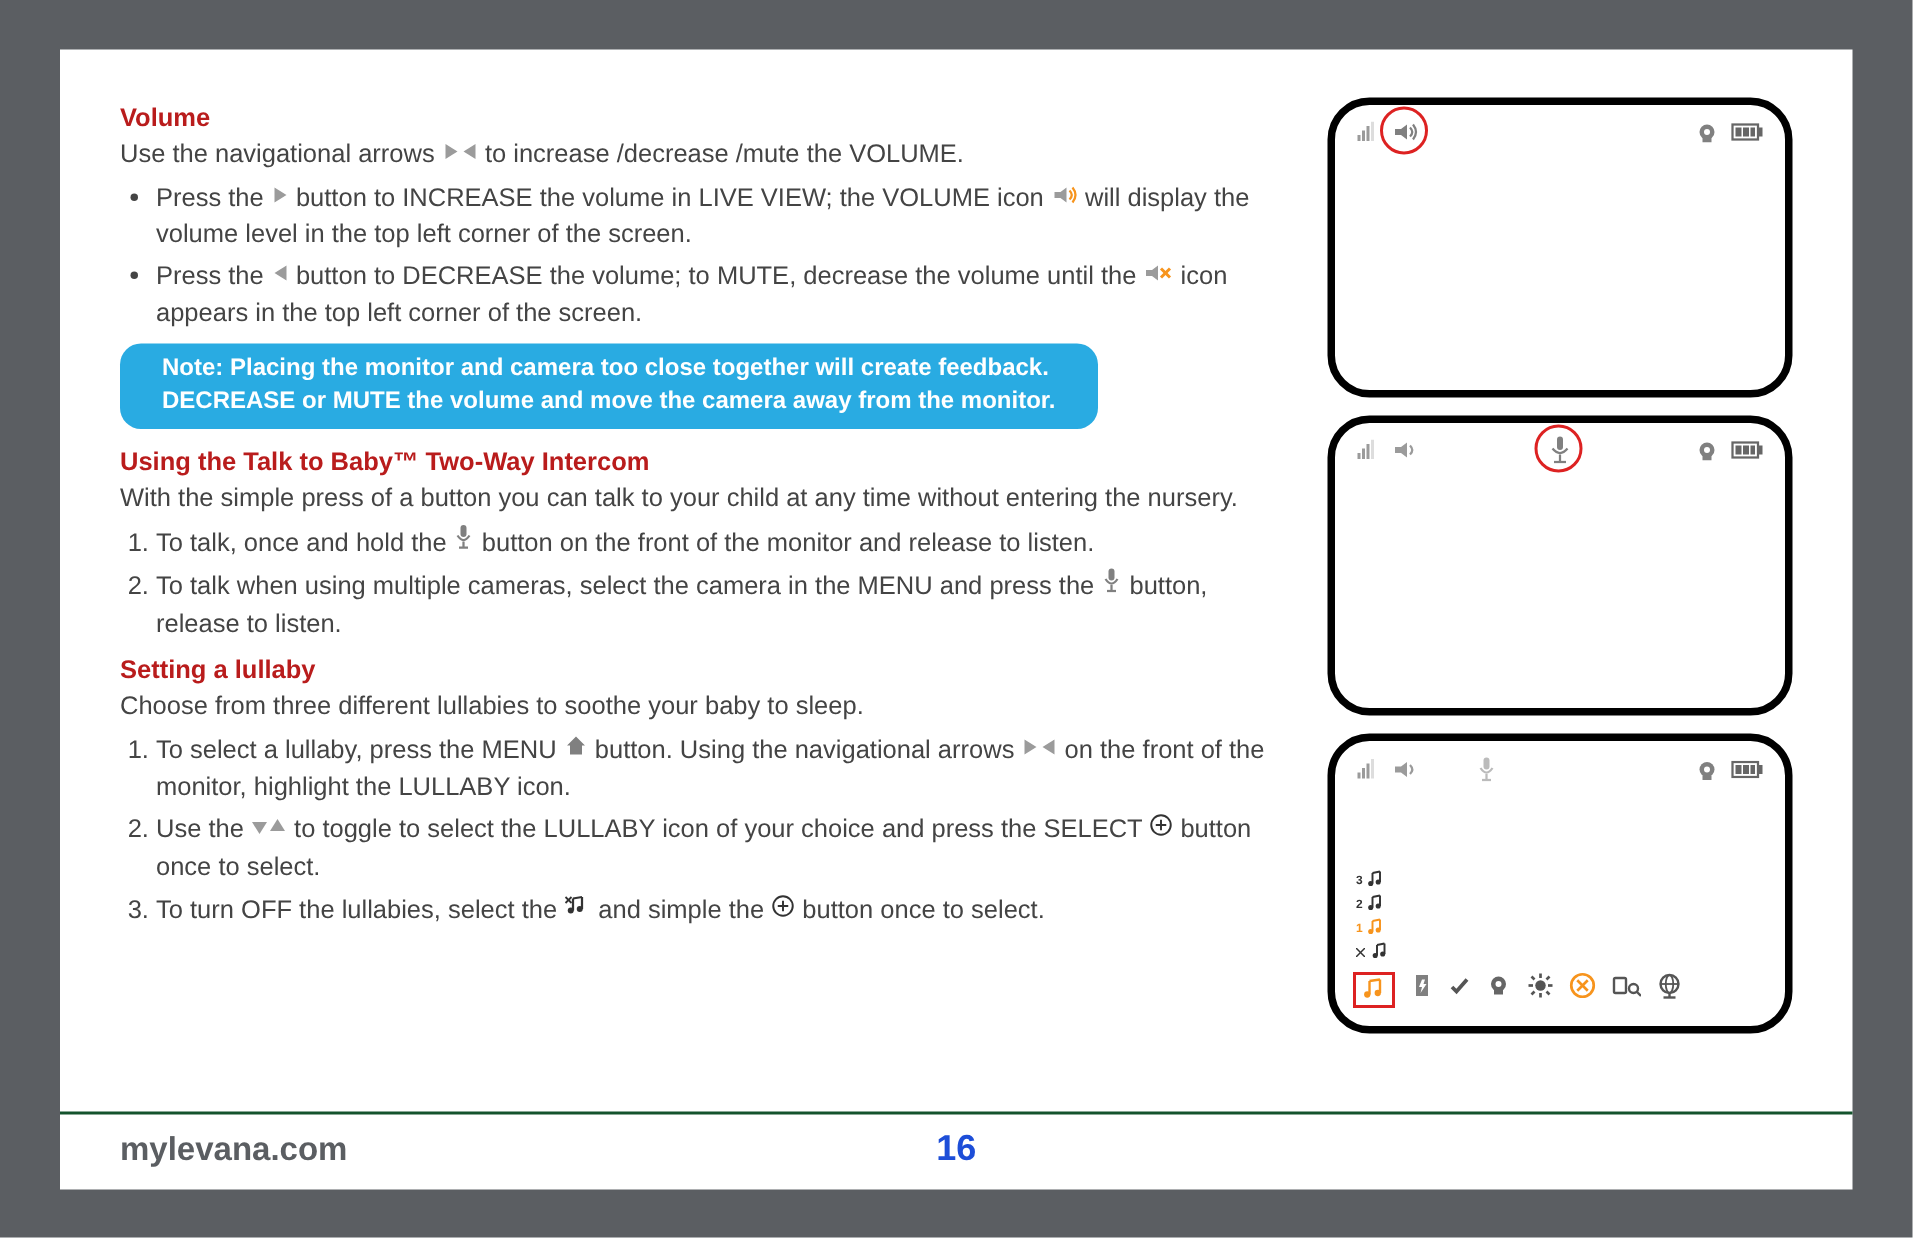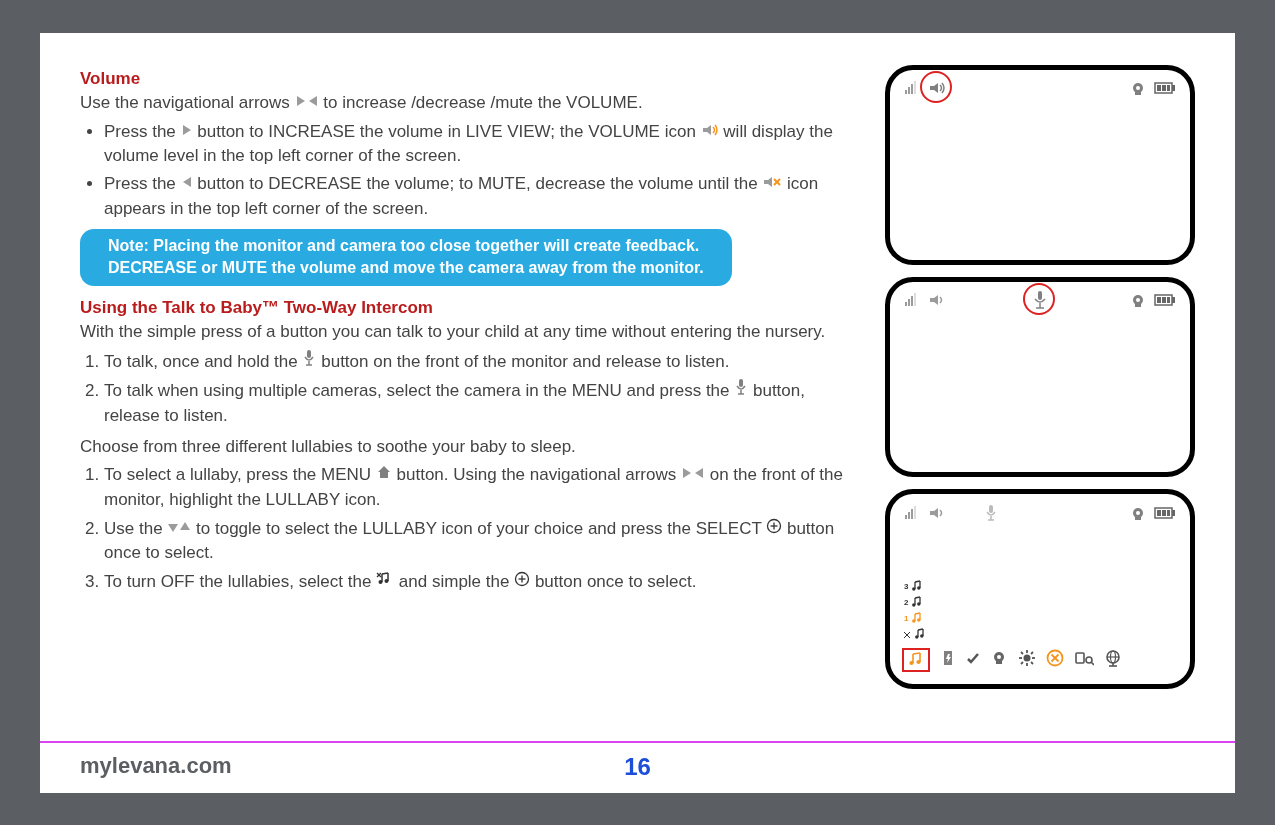--- a/index.html
+++ b/index.html
@@ -77,22 +77,22 @@
   .sel-box { border: 2px solid #d22; padding: 1px 3px; display: inline-flex; }
   .lullaby-col {
     position: absolute; left: 14px; bottom: 42px; display: flex; flex-direction: column; gap: 2px;
     font-size: 12px; color: #333;
   }
   .lullaby-col .row { display: flex; align-items: center; gap: 2px; }
   .lullaby-col .num { font-size: 8px; font-weight: 700; }
   
   .footer {
     position: absolute; left: 0; right: 0; bottom: 0;
-    border-top: 2px solid #d946ef;
-    display: flex; 
+    border-top: 2px solid #14532d;
+    display: flex; align-items: center;
     padding: 10px 40px 14px;
   }
   .footer .url { color: #5b5e62; font-weight: 700; font-size: 22px; }
   .footer .pg { color: #1d4ed8; font-weight: 700; font-size: 24px; position: absolute; left: 50%; transform: translateX(-50%); }
   
   svg.inline { vertical-align: -3px; }
   .grayfill { fill: #9b9b9b; }
   .grayfillD { fill: #808080; }
   .orange { fill: #f7941d; }
 </style>
@@ -182,20 +182,21 @@
                 <rect x="5" y="1" width="4" height="8" rx="2" class="grayfillD"></rect>
                 <path d="M3 8 Q7 14 11 8" stroke="#808080" stroke-width="1.5" fill="none"></path>
                 <line x1="7" y1="12" x2="7" y2="16" stroke="#808080" stroke-width="1.5"></line>
                 <line x1="4" y1="16" x2="10" y2="16" stroke="#808080" stroke-width="1.5"></line>
               </svg>
             </span>
           <span> button, release to listen.</span>
         </li>
       </ol>
 
+      <div class="h2">Setting a lullaby</div>
       <div>Choose from three different lullabies to soothe your baby to sleep.</div>
       <ol class="n">
         <li>
           <span>To select a lullaby, press the MENU </span>
           <span class="sc-icon">
               <svg class="inline" width="16" height="16">
                 <polygon class="grayfillD" points="8,2 14,8 12,8 12,14 4,14 4,8 2,8"></polygon>
               </svg>
             </span>
           <span> button.  Using the  navigational arrows </span>

